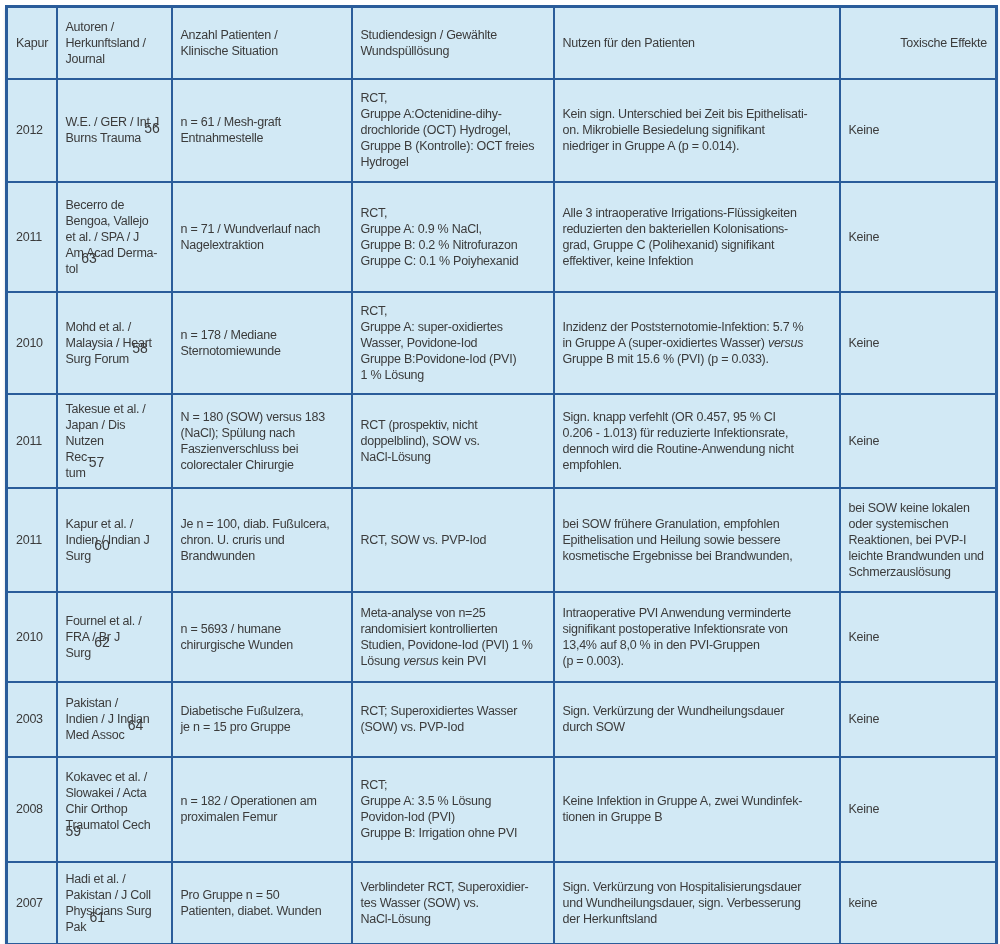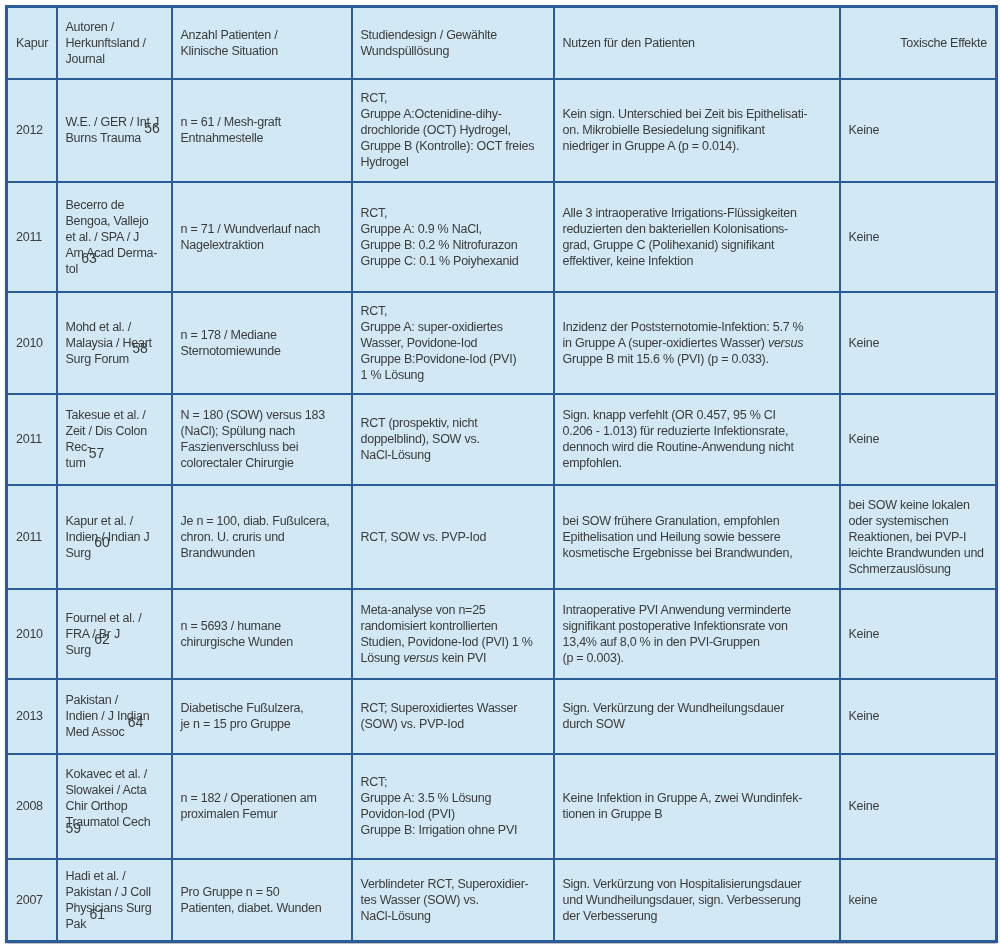--- a/index.html
+++ b/index.html
@@ -98,21 +98,21 @@
       <tr>
         <td><span>2010</span></td>
         <td><span>Mohd et al. /</span><br><span>Malaysia / Heart</span><br><span>Surg Forum </span><sup>58</sup></td>
         <td><span>n = 178 / Mediane</span><br><span>Sternotomiewunde</span></td>
         <td><span>RCT,</span><br><span>Gruppe A: super-oxidiertes</span><br><span>Wasser, Povidone-Iod</span><br><span>Gruppe B:Povidone-Iod (PVI)</span><br><span>1 % Lösung</span></td>
         <td><span>Inzidenz der Poststernotomie-Infektion: 5.7 %</span><br><span>in Gruppe A (super-oxidiertes Wasser) </span><i>versus</i><br><span>Gruppe B mit 15.6 % (PVI) (p = 0.033).</span></td>
         <td><span>Keine</span></td>
       </tr>
       <tr>
         <td><span>2011</span></td>
-        <td><span>Takesue et al. /</span><br><span>Zeit / Dis Colon</span><br><span>Rec-</span><br><span>tum </span><sup>57</sup></td>
+        <td><span>Takesue et al. /</span><br><span>Japan / Dis Nutzen</span><br><span>Rec-</span><br><span>tum </span><sup>57</sup></td>
         <td><span>N = 180 (SOW) versus 183</span><br><span>(NaCl); Spülung nach</span><br><span>Faszienverschluss bei</span><br><span>colorectaler Chirurgie</span></td>
         <td><span>RCT (prospektiv, nicht</span><br><span>doppelblind), SOW vs.</span><br><span>NaCl-Lösung</span></td>
         <td><span>Sign. knapp verfehlt (OR 0.457, 95 % CI</span><br><span>0.206 - 1.013) für reduzierte Infektionsrate,</span><br><span>dennoch wird die Routine-Anwendung nicht</span><br><span>empfohlen.</span></td>
         <td><span>Keine</span></td>
       </tr>
       <tr>
         <td><span>2011</span></td>
         <td><span>Kapur et al. /</span><br><span>Indien / Indian J</span><br><span>Surg </span><sup>60</sup></td>
         <td><span>Je n = 100, diab. Fußulcera,</span><br><span>chron. U. cruris und</span><br><span>Brandwunden</span></td>
         <td><span>RCT, SOW vs. PVP-Iod</span></td>
@@ -121,37 +121,37 @@
       </tr>
       <tr>
         <td><span>2010</span></td>
         <td><span>Fournel et al. /</span><br><span>FRA / Br J</span><br><span>Surg </span><sup>62</sup></td>
         <td><span>n = 5693 / humane</span><br><span>chirurgische Wunden</span></td>
         <td><span>Meta-analyse von n=25</span><br><span>randomisiert kontrollierten</span><br><span>Studien, Povidone-Iod (PVI) 1 %</span><br><span>Lösung </span><i>versus</i><span> kein PVI</span></td>
         <td><span>Intraoperative PVI Anwendung verminderte</span><br><span>signifikant postoperative Infektionsrate von</span><br><span>13,4% auf 8,0 % in den PVI-Gruppen</span><br><span>(p = 0.003).</span></td>
         <td><span>Keine</span></td>
       </tr>
       <tr>
-        <td><span>2013</span></td>
+        <td><span>2003</span></td>
         <td><span>Pakistan /</span><br><span>Indien / J Indian</span><br><span>Med Assoc </span><sup>64</sup></td>
         <td><span>Diabetische Fußulzera,</span><br><span>je n = 15 pro Gruppe</span></td>
         <td><span>RCT; Superoxidiertes Wasser</span><br><span>(SOW) vs. PVP-Iod</span></td>
         <td><span>Sign. Verkürzung der Wundheilungsdauer</span><br><span>durch SOW</span></td>
         <td><span>Keine</span></td>
       </tr>
       <tr>
         <td><span>2008</span></td>
         <td><span>Kokavec et al. /</span><br><span>Slowakei / Acta</span><br><span>Chir Orthop</span><br><span>Traumatol Cech</span><br><sup>59</sup></td>
         <td><span>n = 182 / Operationen am</span><br><span>proximalen Femur</span></td>
         <td><span>RCT;</span><br><span>Gruppe A: 3.5 % Lösung</span><br><span>Povidon-Iod (PVI)</span><br><span>Gruppe B: Irrigation ohne PVI</span></td>
         <td><span>Keine Infektion in Gruppe A, zwei Wundinfek-</span><br><span>tionen in Gruppe B</span></td>
         <td><span>Keine</span></td>
       </tr>
       <tr>
         <td><span>2007</span></td>
         <td><span>Hadi et al. /</span><br><span>Pakistan / J Coll</span><br><span>Physicians Surg</span><br><span>Pak </span><sup>61</sup></td>
         <td><span>Pro Gruppe n = 50</span><br><span>Patienten, diabet. Wunden</span></td>
         <td><span>Verblindeter RCT, Superoxidier-</span><br><span>tes Wasser (SOW) vs.</span><br><span>NaCl-Lösung</span></td>
-        <td><span>Sign. Verkürzung von Hospitalisierungsdauer</span><br><span>und Wundheilungsdauer, sign. Verbesserung</span><br><span>der Verbesserung</span></td>
+        <td><span>Sign. Verkürzung von Hospitalisierungsdauer</span><br><span>und Wundheilungsdauer, sign. Verbesserung</span><br><span>der Herkunftsland</span></td>
         <td><span>keine</span></td>
       </tr>
     </tbody>
 </table>
 
 </body></html>

